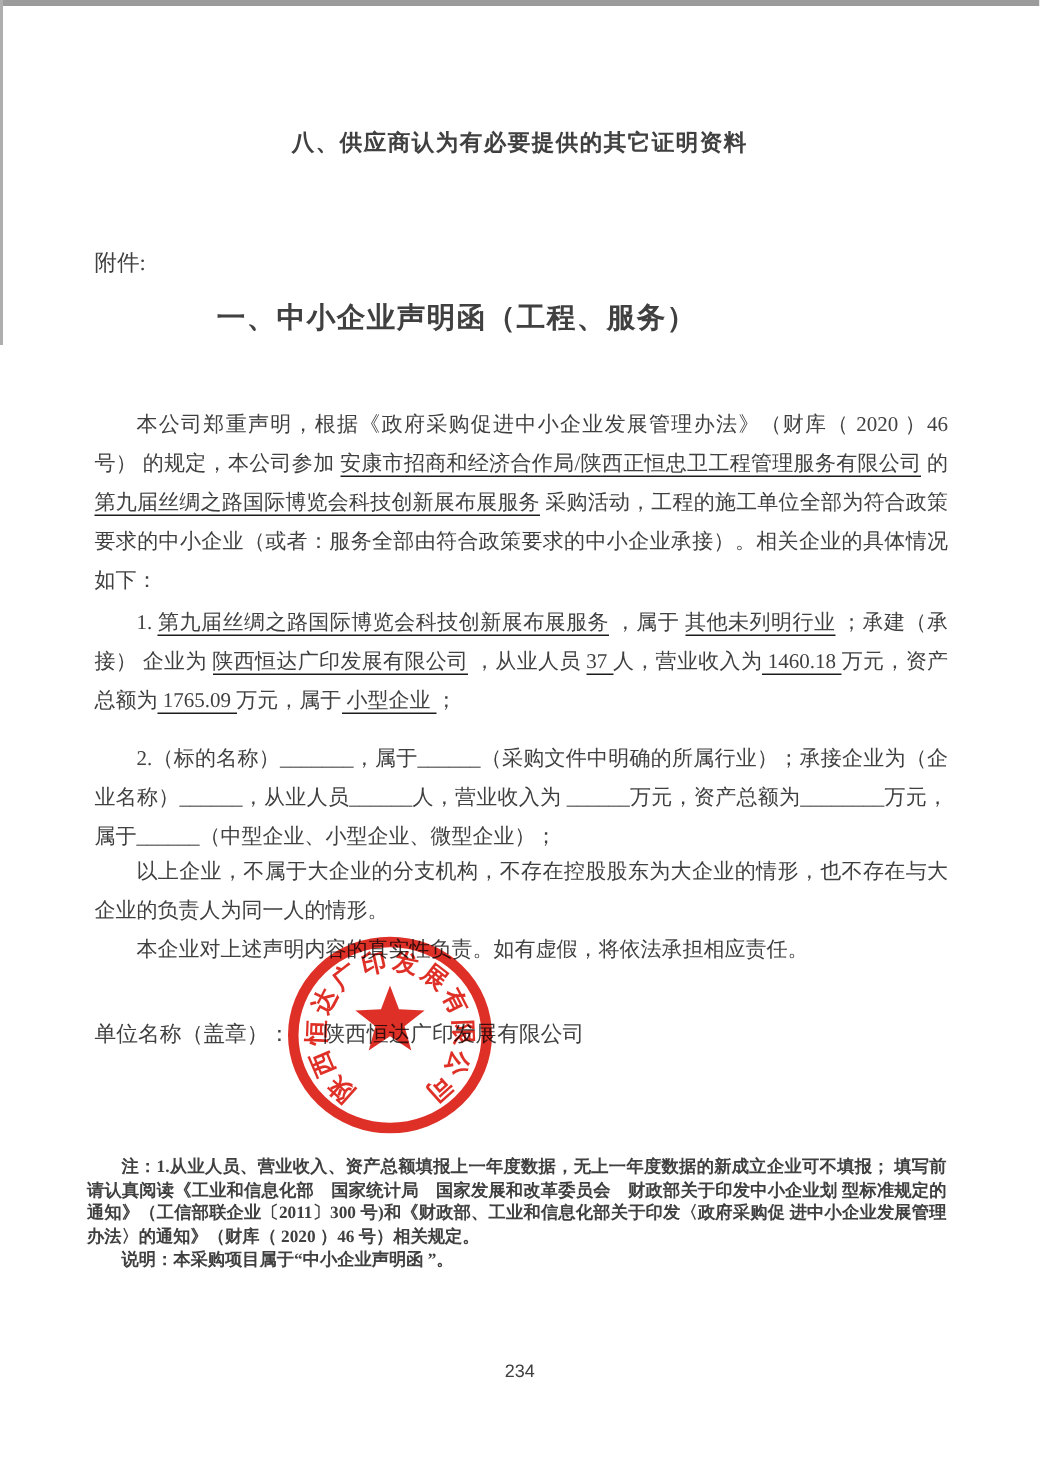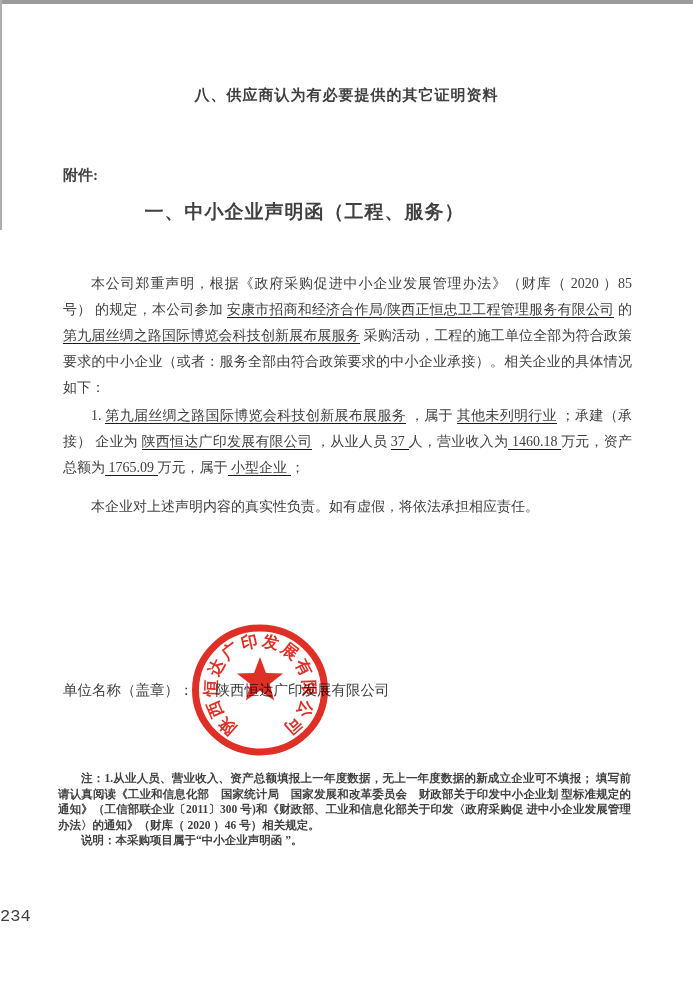--- a/index.html
+++ b/index.html
@@ -4,57 +4,59 @@
 <style>
   html,body{margin:0;padding:0;background:#ffffff;}
   .page{
     position:relative;width:693px;height:984px;background:#ffffff;overflow:hidden;
     font-family:"Liberation Serif","DejaVu Serif",serif;color:#404040;padding-left:36px;
   }
   .edge-top{position:absolute;left:0;top:0;width:693px;height:4px;background:#9b9b9b;}
   .edge-left{position:absolute;left:0;top:0;width:2px;height:230px;background:#aeaeae;}
   .section-title{position:absolute;left:0;top:86px;width:693px;text-align:center;
     font-size:15px;font-weight:bold;letter-spacing:1px;}
-  .attachment{position:absolute;left:63px;top:166px;font-size:15px;font-weight:bold;text-align:center;}
+  .attachment{position:absolute;left:63px;top:166px;font-size:15px;font-weight:normal;text-align:center;}
   .doc-title{position:absolute;left:0;top:199px;width:609px;text-align:center;
     font-size:19px;font-weight:bold;letter-spacing:1px;}
   .doc-body{position:absolute;left:63px;top:271px;width:569px;
     font-size:14px;line-height:26px;text-align:justify;}
   .doc-body p{margin:0;text-indent:2em;}
   .doc-body p:nth-child(2){margin-top:2px;}
   .doc-body p:nth-child(3){margin-top:13px;}
   .doc-body p:nth-child(4){margin-top:-3px;}
   .ul{border-bottom:1px solid #1c1c1c;font-family:Liberation Serif, serif;}
   .signature{position:absolute;left:63px;top:676px;font-size:14.5px;line-height:28px;}
   .sig-row{white-space:pre;}
   .sig-gap{display:inline-block;width:22px;}
   .stamp{position:absolute;left:188px;top:621px;width:144px;height:138px;
     mix-blend-mode:multiply;opacity:0.93;}
   .notes{position:absolute;left:58px;top:771px;width:573px;
     font-size:11.5px;font-weight:bold;line-height:15.5px;text-align:justify;}
   .notes p{margin:0;text-indent:2em;}
-  .page-number{position:absolute;left:0;top:907px;width:693px;text-align:left;
-    font-size:17px;font-family:Liberation Mono, monospace;}
+  .page-number{position:absolute;left:0;top:907px;width:693px;text-align:center;
+    font-size:12px;font-family:Liberation Sans, sans-serif;}
 </style>
 </head>
 <body>
 
 <div class="page">
   <div class="edge-top"></div>
   <div class="edge-left"></div>
 
   <div class="section-title">八、供应商认为有必要提供的其它证明资料</div>
 
   <div class="attachment">附件:</div>
 
   <div class="doc-title">一、中小企业声明函（工程、服务）</div>
 
   <div class="doc-body">
-      <p><span>本公司郑重声明，根据《政府采购促进中小企业发展管理办法》（财库（ 2020 ）85 号） 的规定，本公司参加 </span><span class="ul">安康市招商和经济合作局/陕西正恒忠卫工程管理服务有限公司</span><span> 的 </span><span class="ul">第九届丝绸之路国际博览会科技创新展布展服务</span><span> 采购活动，工程的施工单位全部为符合政策要求的中小企业（或者：服务全部由符合政策要求的中小企业承接）。相关企业的具体情况如下：</span></p>
+      <p><span>本公司郑重声明，根据《政府采购促进中小企业发展管理办法》（财库（ 2020 ）46 号） 的规定，本公司参加 </span><span class="ul">安康市招商和经济合作局/陕西正恒忠卫工程管理服务有限公司</span><span> 的 </span><span class="ul">第九届丝绸之路国际博览会科技创新展布展服务</span><span> 采购活动，工程的施工单位全部为符合政策要求的中小企业（或者：服务全部由符合政策要求的中小企业承接）。相关企业的具体情况如下：</span></p>
       <p><span>1. </span><span class="ul">第九届丝绸之路国际博览会科技创新展布展服务</span><span> ，属于 </span><span class="ul">其他未列明行业</span><span> ；承建（承接） 企业为 </span><span class="ul">陕西恒达广印发展有限公司</span><span> ，从业人员 </span><span class="ul">  37  </span><span> 人，营业收入为</span><span class="ul"> 1460.18 </span><span>万元，资产总额为</span><span class="ul"> 1765.09 </span><span>万元，属于</span><span class="ul"> 小型企业 </span><span>；</span></p>
+      <p><span>2.（标的名称）_______，属于______（采购文件中明确的所属行业）；承接企业为（企 业名称）______，从业人员______人，营业收入为 ______万元，资产总额为________万元， 属于______（中型企业、小型企业、微型企业）；</span></p>
+      <p><span>以上企业，不属于大企业的分支机构，不存在控股股东为大企业的情形，也不存在与大企业的负责人为同一人的情形。</span></p>
       <p><span>本企业对上述声明内容的真实性负责。如有虚假，将依法承担相应责任。</span></p>
     </div>
 
   <div class="signature">
     <div class="sig-row"><span>单位名称（盖章）：</span><span class="sig-gap"></span><span>陕西恒达广印发展有限公司</span></div>
   </div>
 
   <div class="stamp">
     <svg width="144" height="138" viewBox="0 0 144 138" xmlns="http://www.w3.org/2000/svg">
       <ellipse cx="72" cy="69" rx="64.5" ry="62" fill="none" stroke-width="7" stroke="#dd2016"></ellipse>

